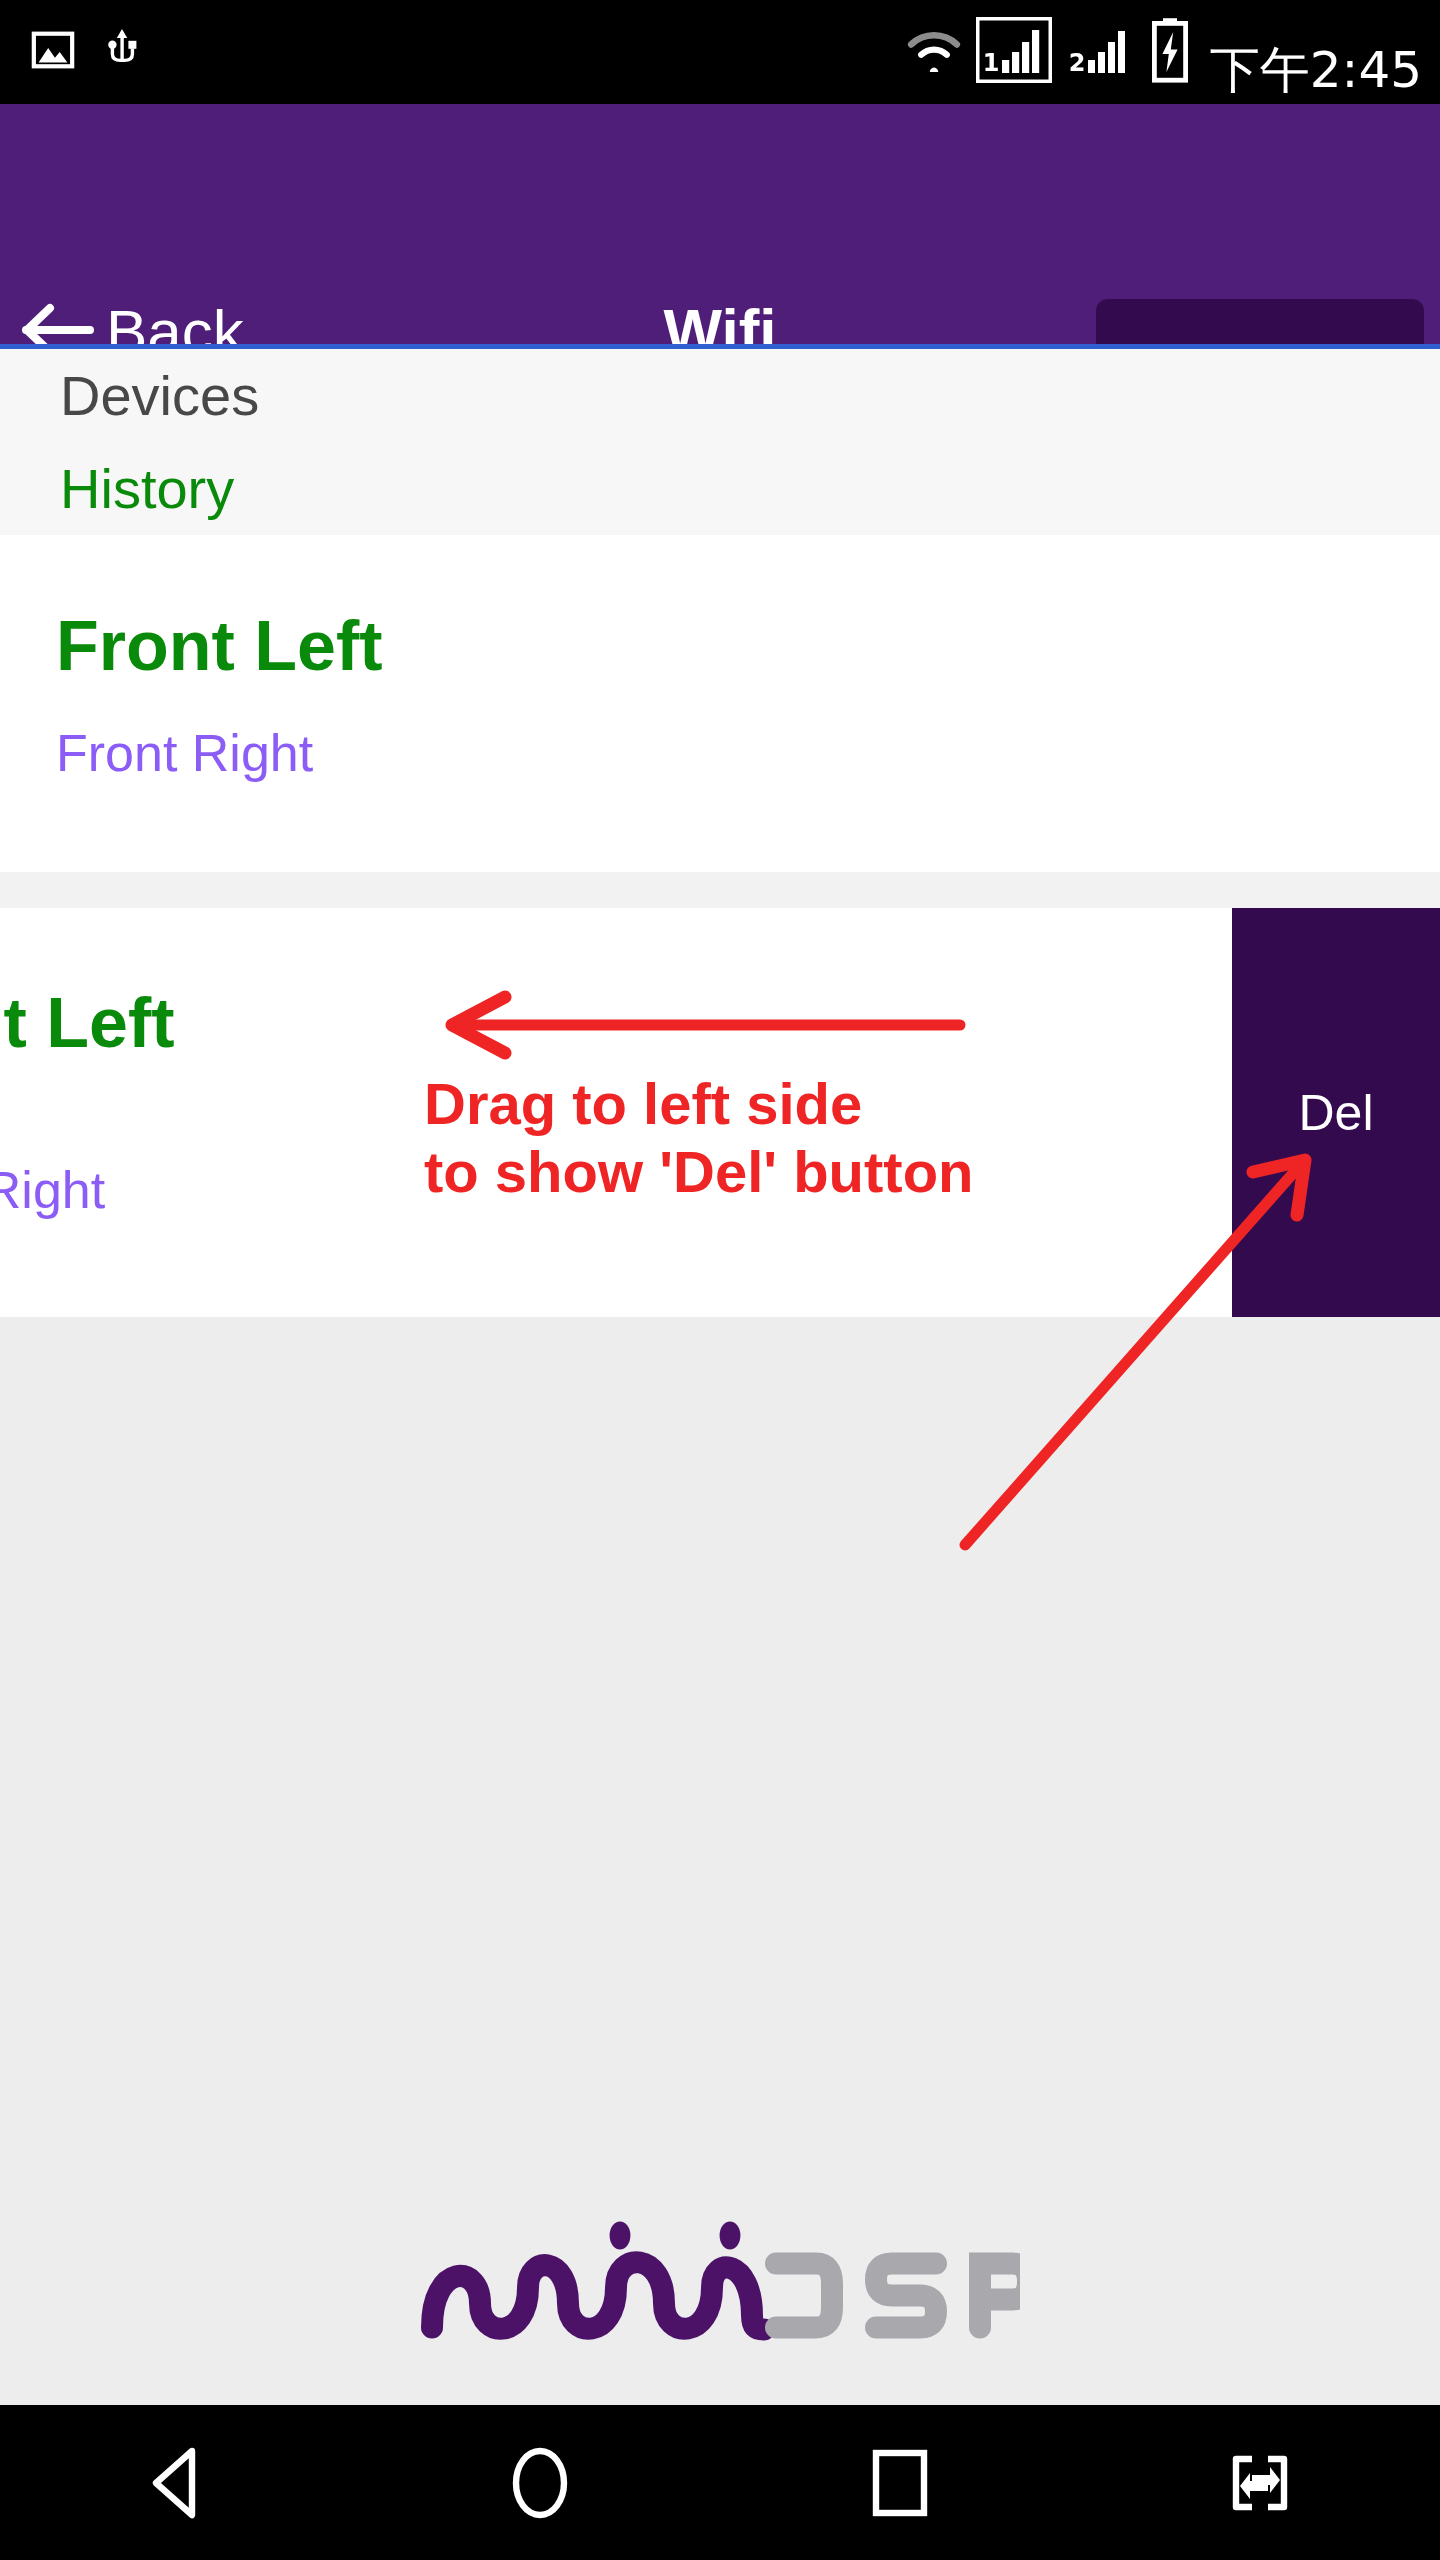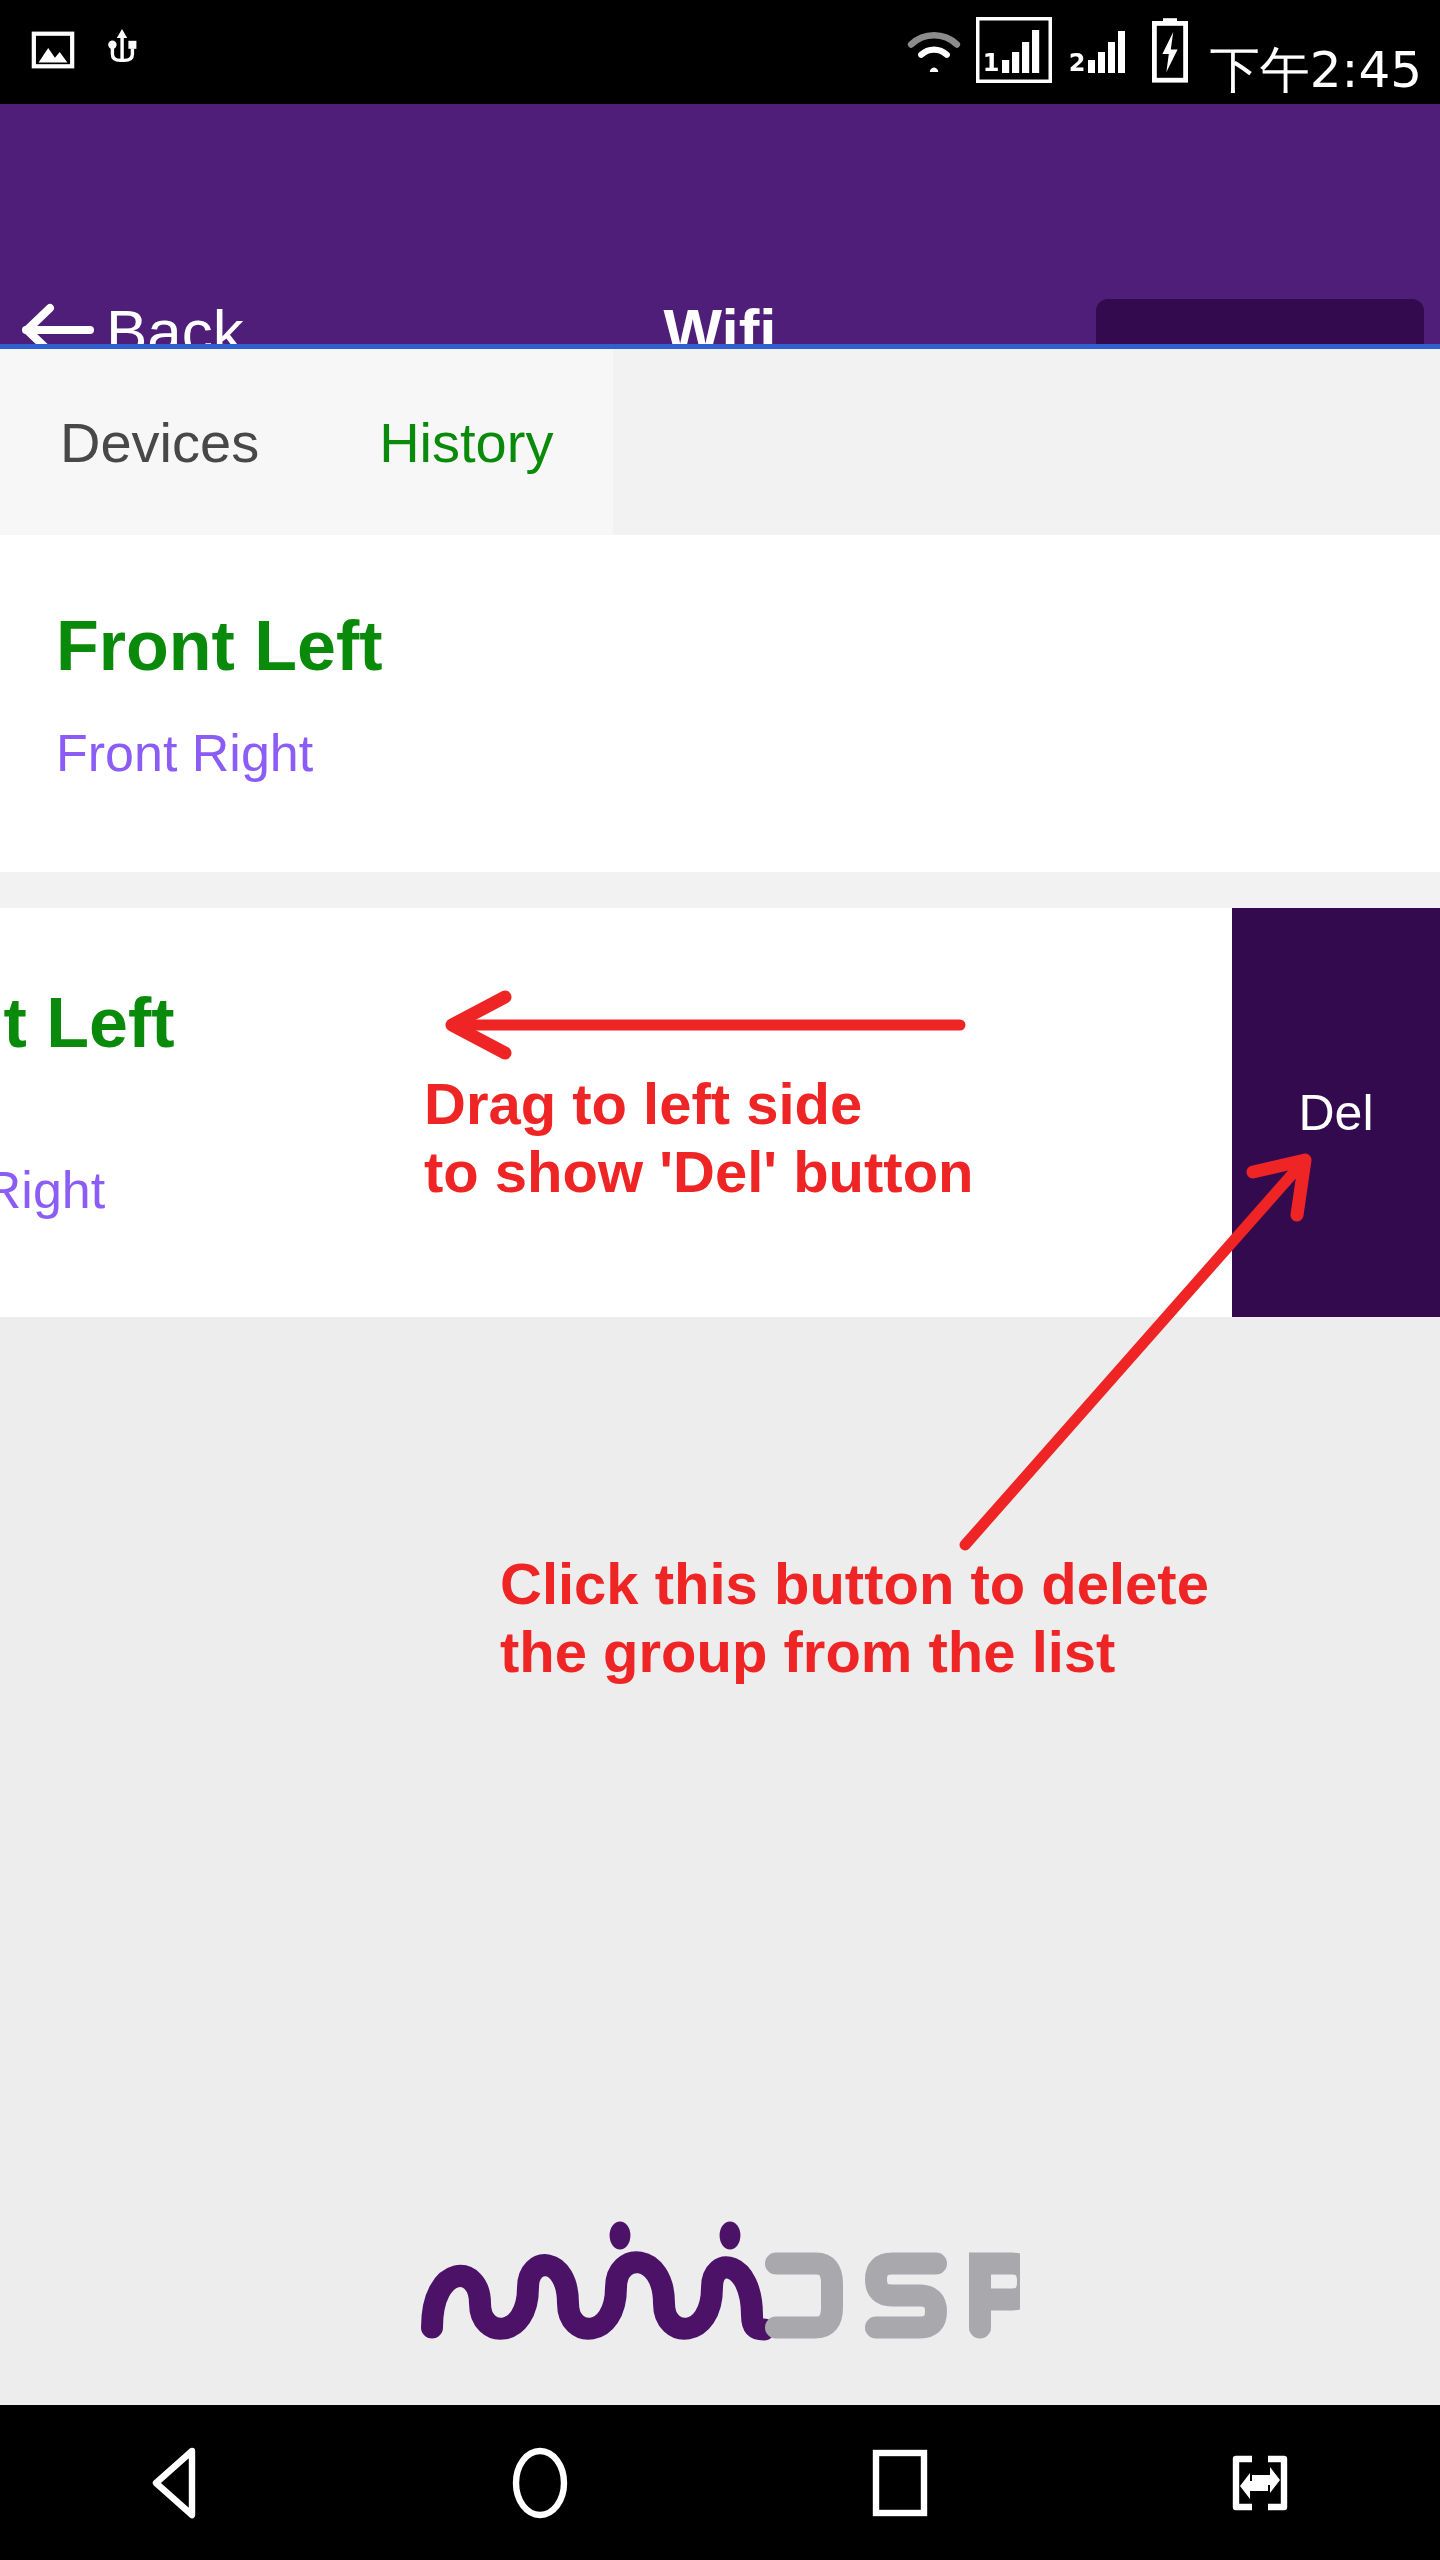--- a/index.html
+++ b/index.html
@@ -54,21 +54,21 @@
     width:328px; height:138px;
     background:#330a4d; border-radius:12px;
     display:flex; align-items:center; justify-content:center;
   }
   .add-device-label{ color:#ffffff; font-size:50px; line-height:1; }
 
   
   .tabbar{
     position:absolute; left:0; top:349px; width:1440px; height:186px;
     background:#f7f7f7;
-    display:flex; align-items:flex-start;
+    display:flex; align-items:flex-start;flex-direction:column;
   }
   .tab{
     height:100%; display:flex; align-items:center;
     padding:0 60px; font-size:56px;
   }
   .tab.inactive{ color:#484848; }
   .tab.active{ color:#0a8a0a; }
   .tab-spacer{ flex:1; height:100%; background:#f2f2f2; }
 
   
@@ -246,22 +246,20 @@
       <div class="row-sub">Front Right</div>
     </div>
   </div>
 
   <div class="del-btn">
     <span class="del-label">Del</span>
   </div>
 
   <div class="annot annot-1">Drag to left side
 to show 'Del' button</div>
-  <div class="annot annot-2">Click this button to delete
-the group from the list</div>
 
   <svg class="svg-overlay" viewBox="0 0 1440 2560">
     <g>
       <path d="M960 1025 L464 1025" stroke="#ef2525" stroke-width="11" stroke-linecap="round" fill="none"></path>
       <path d="M505 997 L452 1025 L505 1053" fill="none" stroke="#ef2525" stroke-width="13" stroke-linecap="round" stroke-linejoin="round"></path>
     </g>
     <g>
       <path d="M965 1545 L1303 1162" stroke="#ef2525" stroke-width="11" stroke-linecap="round" fill="none"></path>
       <path d="M1253 1172 L1305 1160 L1297 1215" fill="none" stroke="#ef2525" stroke-width="13" stroke-linecap="round" stroke-linejoin="round"></path>
     </g>

